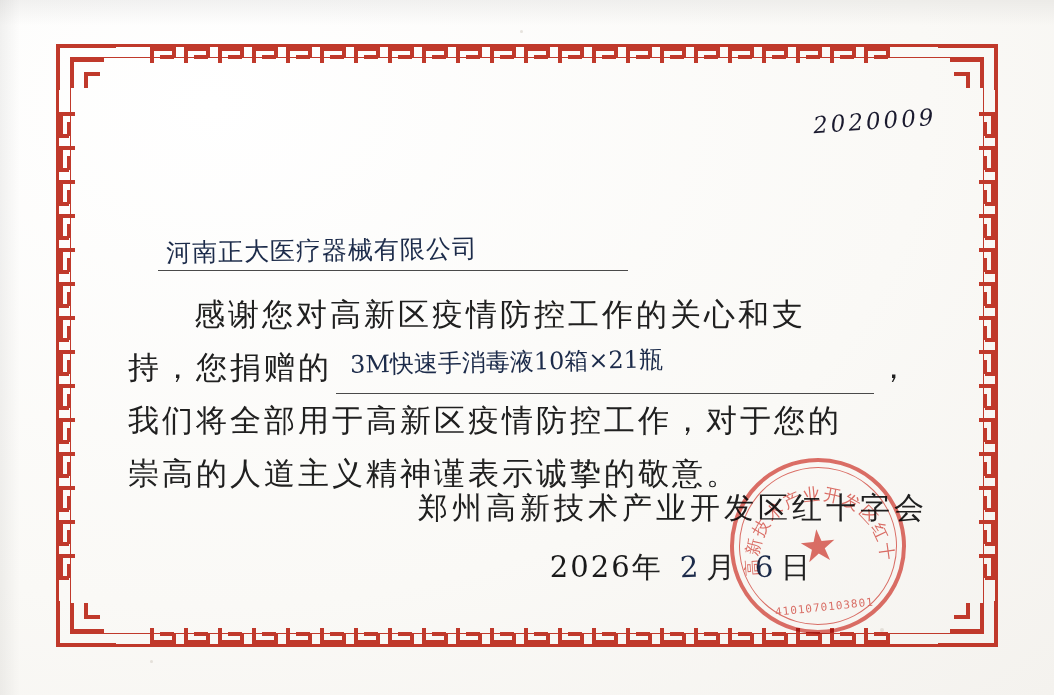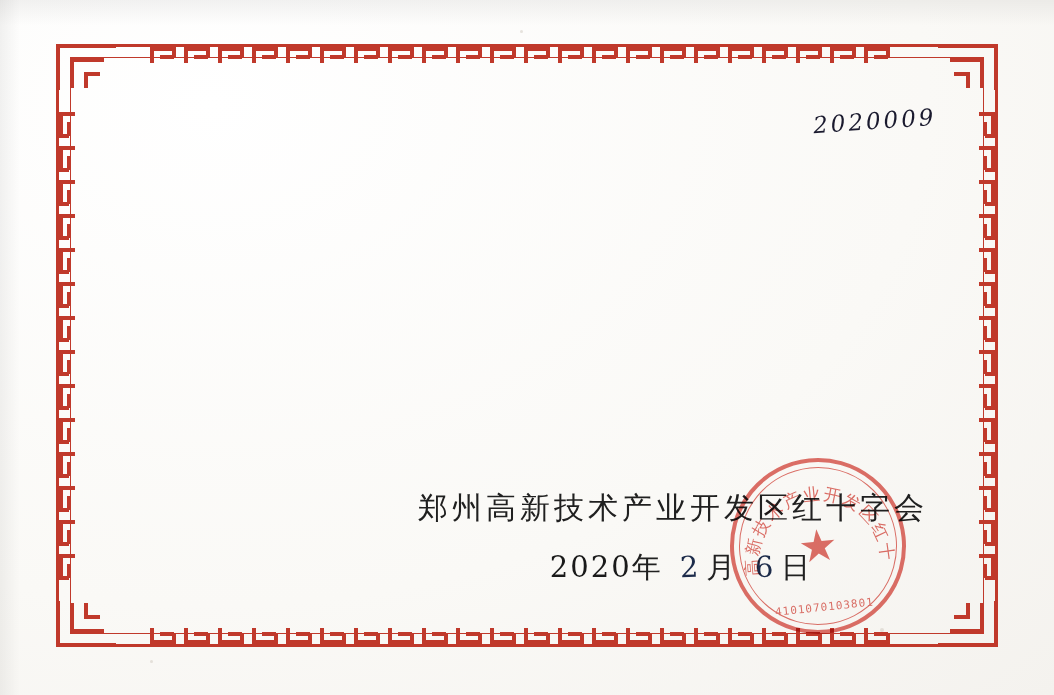--- a/index.html
+++ b/index.html
@@ -776,26 +776,43 @@
         <i style="left:0;top:22px;width:10px;height:4px;"></i>
         <i style="left:8px;top:10px;width:4px;height:14px;"></i>
       </div>
   </div>
 
   <div class="content">
 
     <div class="serial">2020009</div>
 
 
-
+    <div class="recipient-line">
+      <span class="recipient-name">河南正大医疗器械有限公司</span>
+    </div>
+
+    <div class="body-text">
+      <div class="body-line">
+        <span class="indent"></span><span>感谢您对高新区疫情防控工作的关心和支</span>
+      </div>
+      <div class="body-line">
+        <span>持，您捐赠的</span><span class="fill-blank"><span class="fill-text">3M快速手消毒液10箱×21瓶</span></span><span>，</span>
+      </div>
+      <div class="body-line">
+        <span>我们将全部用于高新区疫情防控工作，对于您的</span>
+      </div>
+      <div class="body-line">
+        <span>崇高的人道主义精神谨表示诚挚的敬意。</span>
+      </div>
+    </div>
 
     <div class="issuer">郑州高新技术产业开发区红十字会</div>
 
     <div class="date-row">
-      <span class="date-num">2020</span><span>年</span>
+      <span class="date-num">2026</span><span>年</span>
       <span class="hand">2</span><span>月</span>
       <span class="hand">6</span><span>日</span>
     </div>
 
     <div class="seal">
       <div class="ring2"></div>
       <svg class="seal-arc" viewBox="0 0 168 168">
         <defs>
           <path id="sealArcPath" d="M 22,100 A 62,62 0 1 1 146,100"></path>
         </defs>

